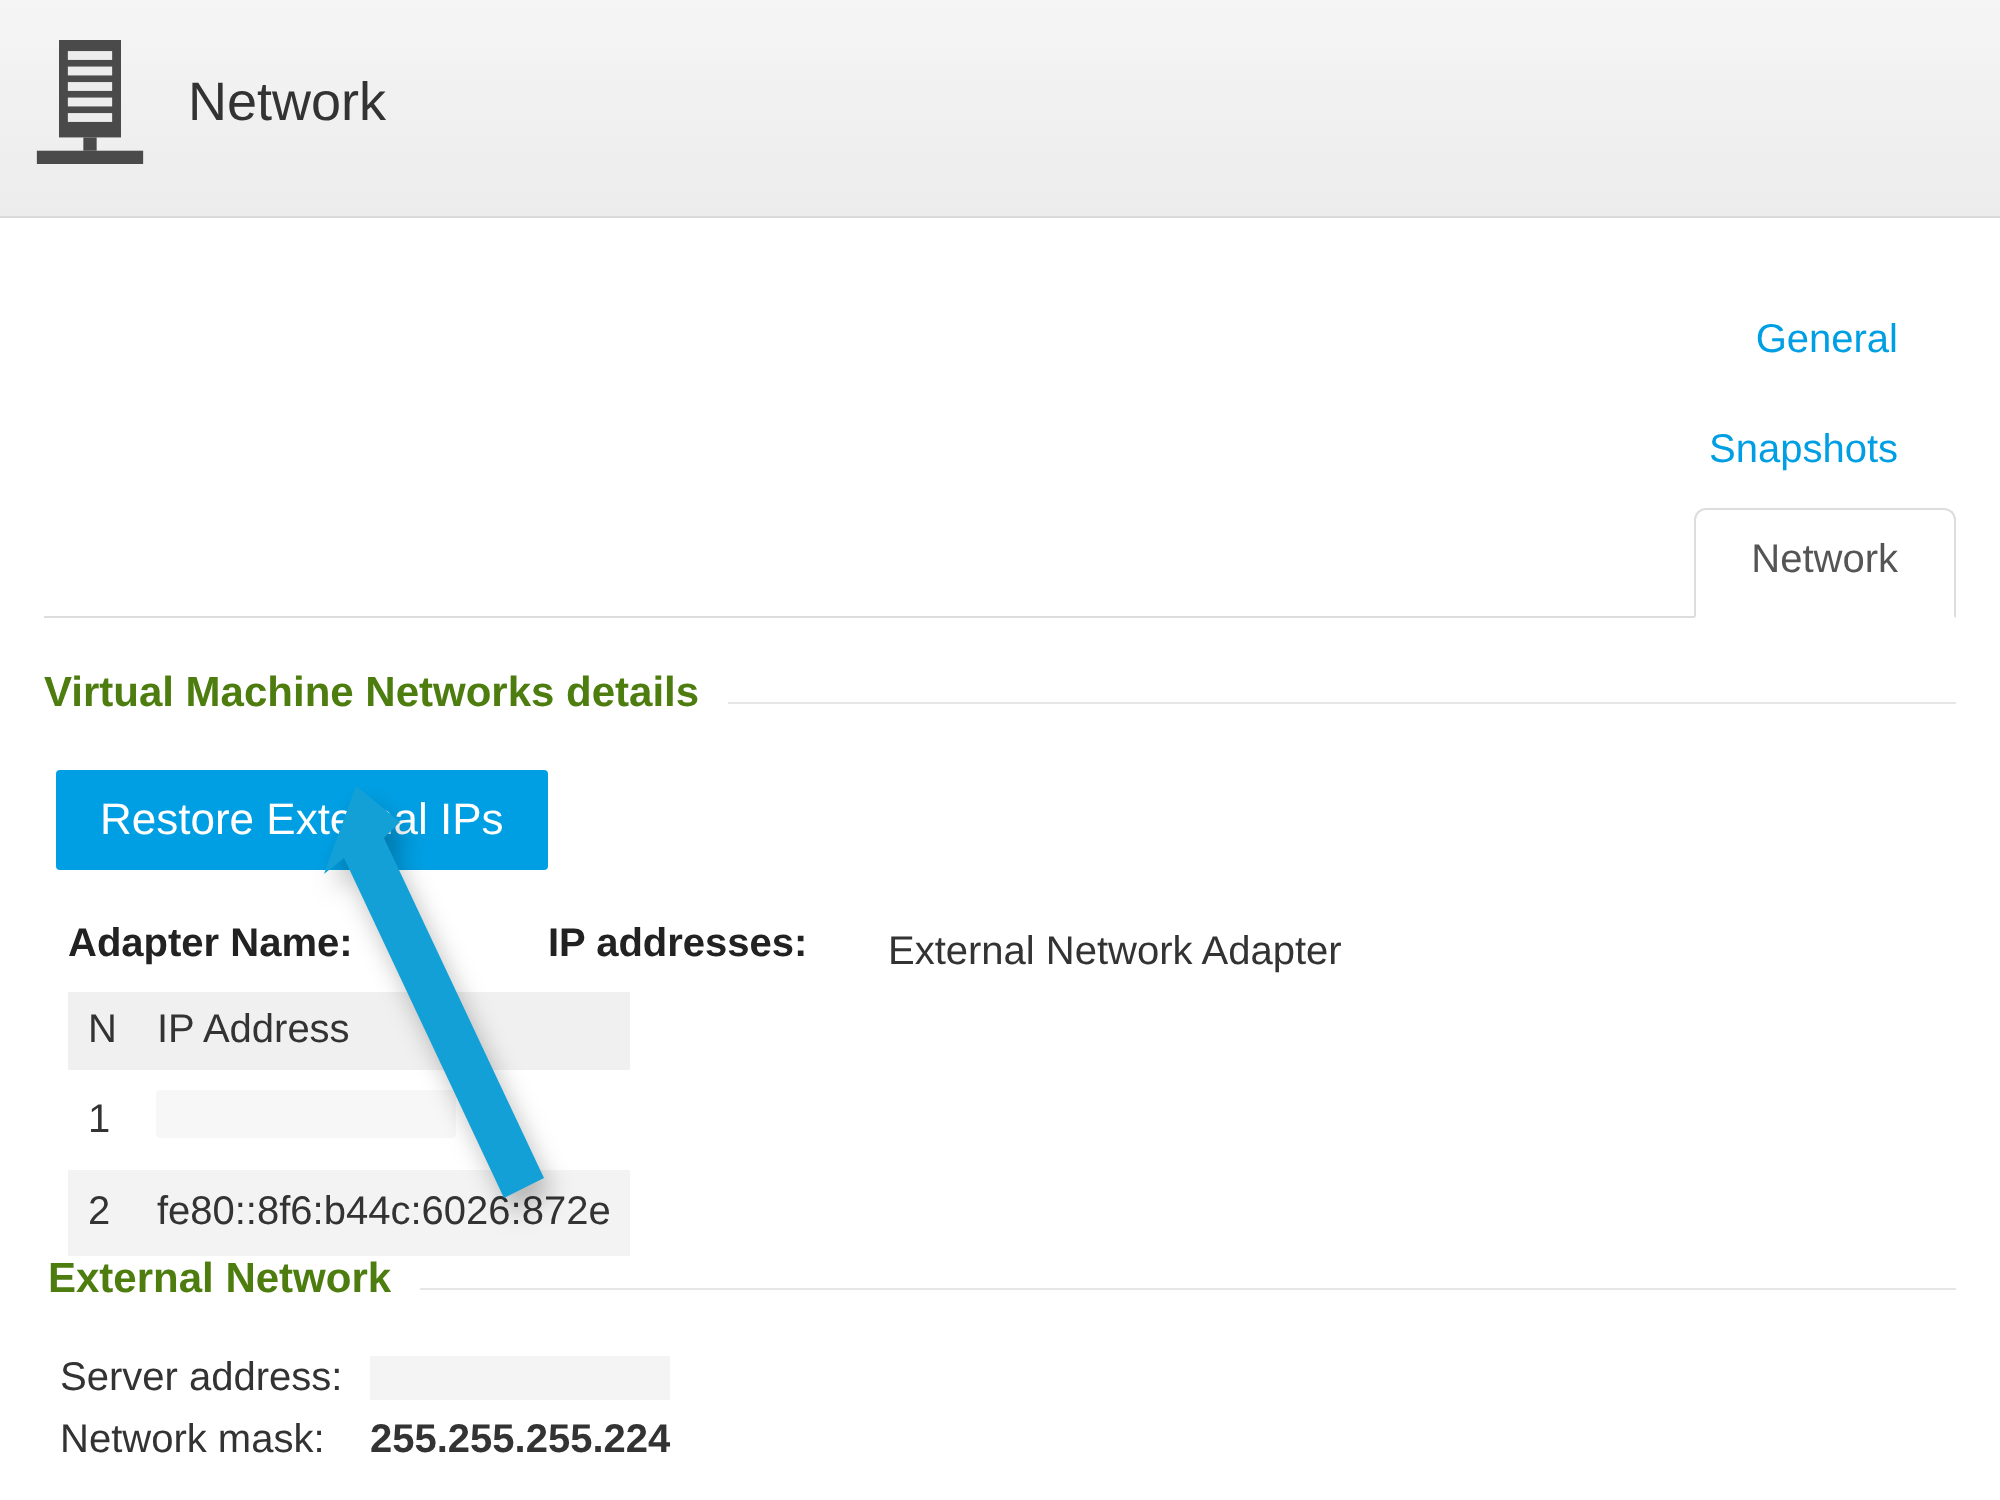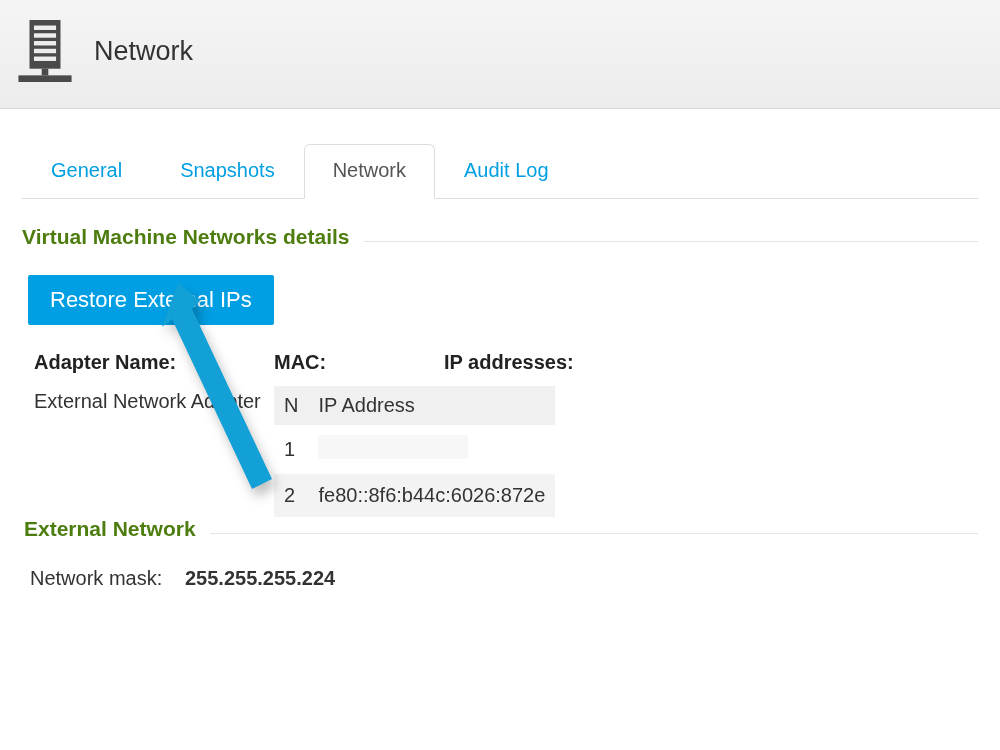--- a/index.html
+++ b/index.html
@@ -16,20 +16,21 @@
   }
   .server-icon { width: 54px; height: 62px; fill: #4a4a4a; }
   .page-title { font-size: 27px; color: #333; font-weight: 400; }
 
   
   .tabs-wrap { padding: 34px 22px 0 22px; }
   .tabs {
     display: flex;
     border-bottom: 1px solid #ddd;
     align-items: flex-end;
+    flex-direction: column;
   }
   .tab {
     padding: 14px 28px 16px 28px;
     font-size: 20px;
     color: #009fe3;
     cursor: pointer;
     border: 1px solid transparent;
     position: relative;
     top: 1px;
     background: transparent;
@@ -108,41 +109,39 @@
     <rect x="21" y="44" width="6" height="6" fill="#4a4a4a"></rect>
   </svg>
   <div class="page-title">Network</div>
 </div>
 
 <div class="tabs-wrap">
   <div class="tabs">
     <div class="tab">General</div>
     <div class="tab">Snapshots</div>
     <div class="tab active">Network</div>
-    <div class="tab">Audit Log</div>
   </div>
 </div>
 
 <div class="content" style="position:relative;">
 
   <div class="section-title-row">
     <div class="section-title">Virtual Machine Networks details</div>
     <div class="section-rule"></div>
   </div>
 
   <button class="btn-primary">Restore External IPs</button>
 
   
   <svg class="annotation-arrow" style="left:148px; top:84px;" width="140" height="230" viewBox="0 0 140 230">
     <polygon points="30,0 52,18 44,26 124,196 104,206 24,36 14,44" fill="#12a0d7"></polygon>
   </svg>
 
   <div class="details-grid">
     <div class="col-head">Adapter Name:</div>
-    <div class="col-head">MAC:</div>
     <div class="col-head">IP addresses:</div>
 
     <div class="col-val">External Network Adapter</div>
     <div>
       <table class="ip-table">
         <tbody>
             <tr>
           <th class="idx">N</th>
           <th>IP Address</th>
         </tr>
@@ -159,18 +158,22 @@
     </div>
   </div>
 
   
   <div class="external-block">
     <div class="section-title-row">
       <div class="section-title">External Network</div>
       <div class="section-rule"></div>
     </div>
     <div class="kv-row">
+      <div class="kv-label">Server address:</div>
+      <span class="kv-val redact"></span>
+    </div>
+    <div class="kv-row">
       <div class="kv-label">Network mask:</div>
       <div class="kv-val">255.255.255.224</div>
     </div>
   </div>
 
 </div>
 
 </body></html>

